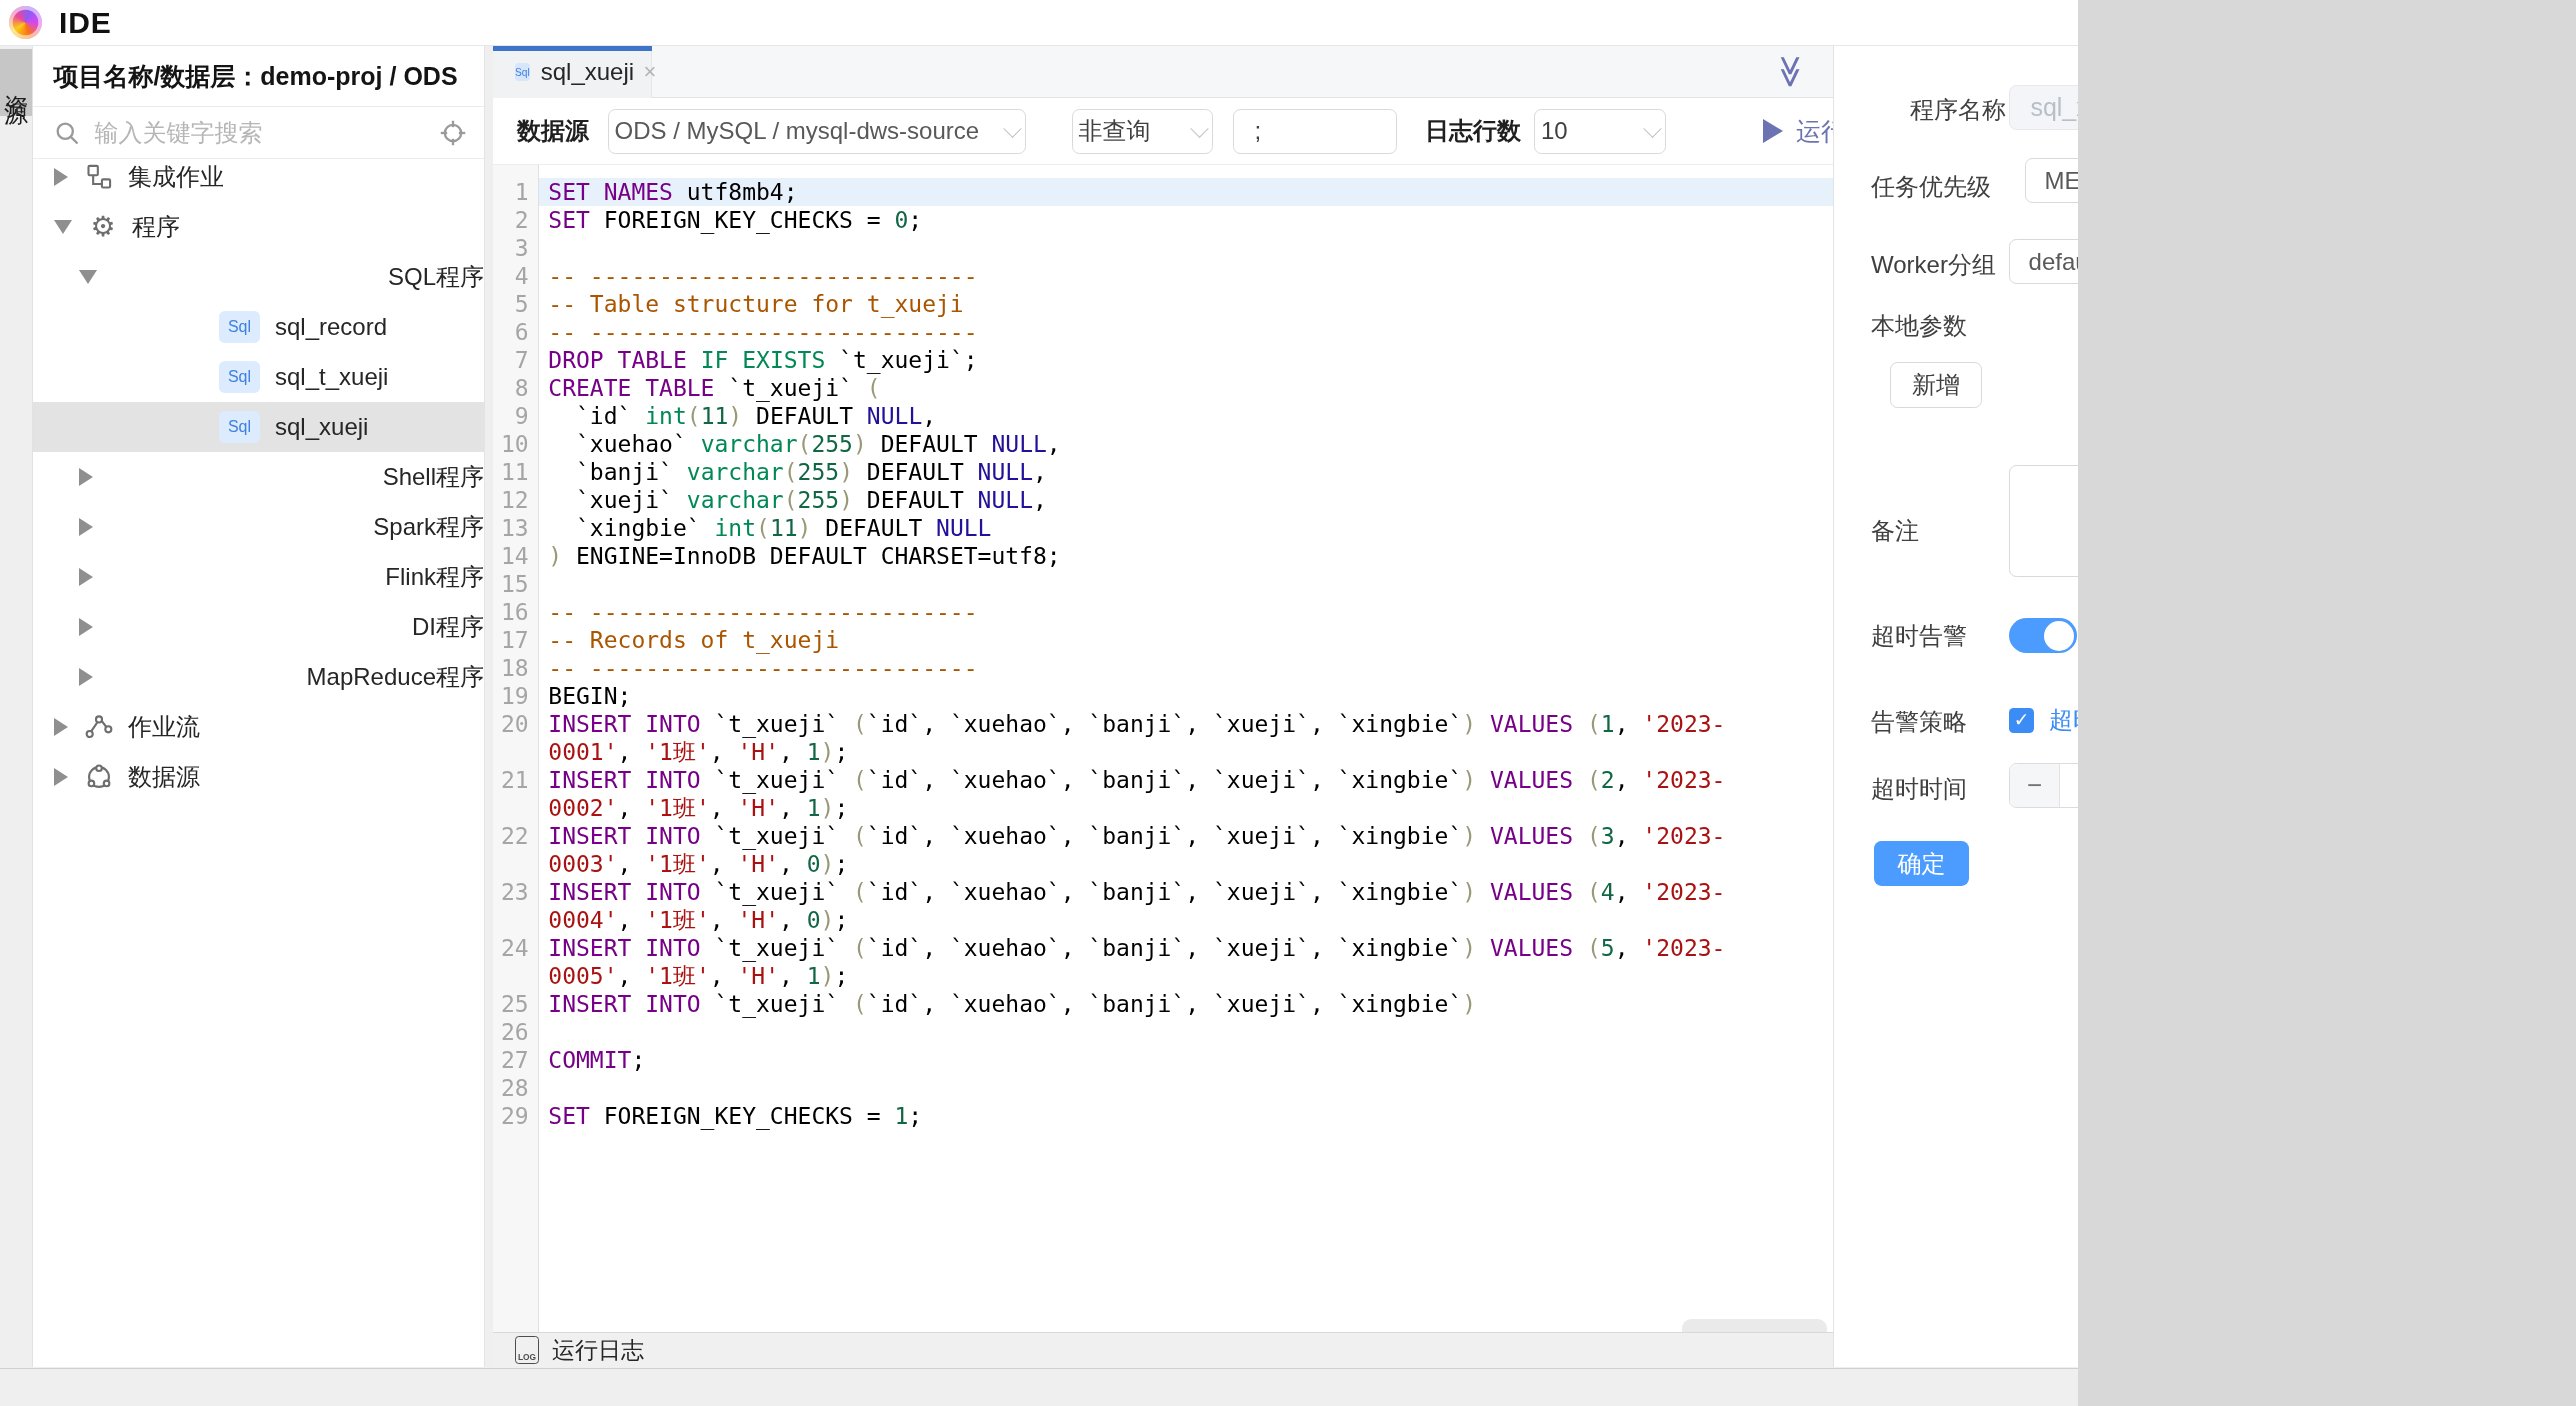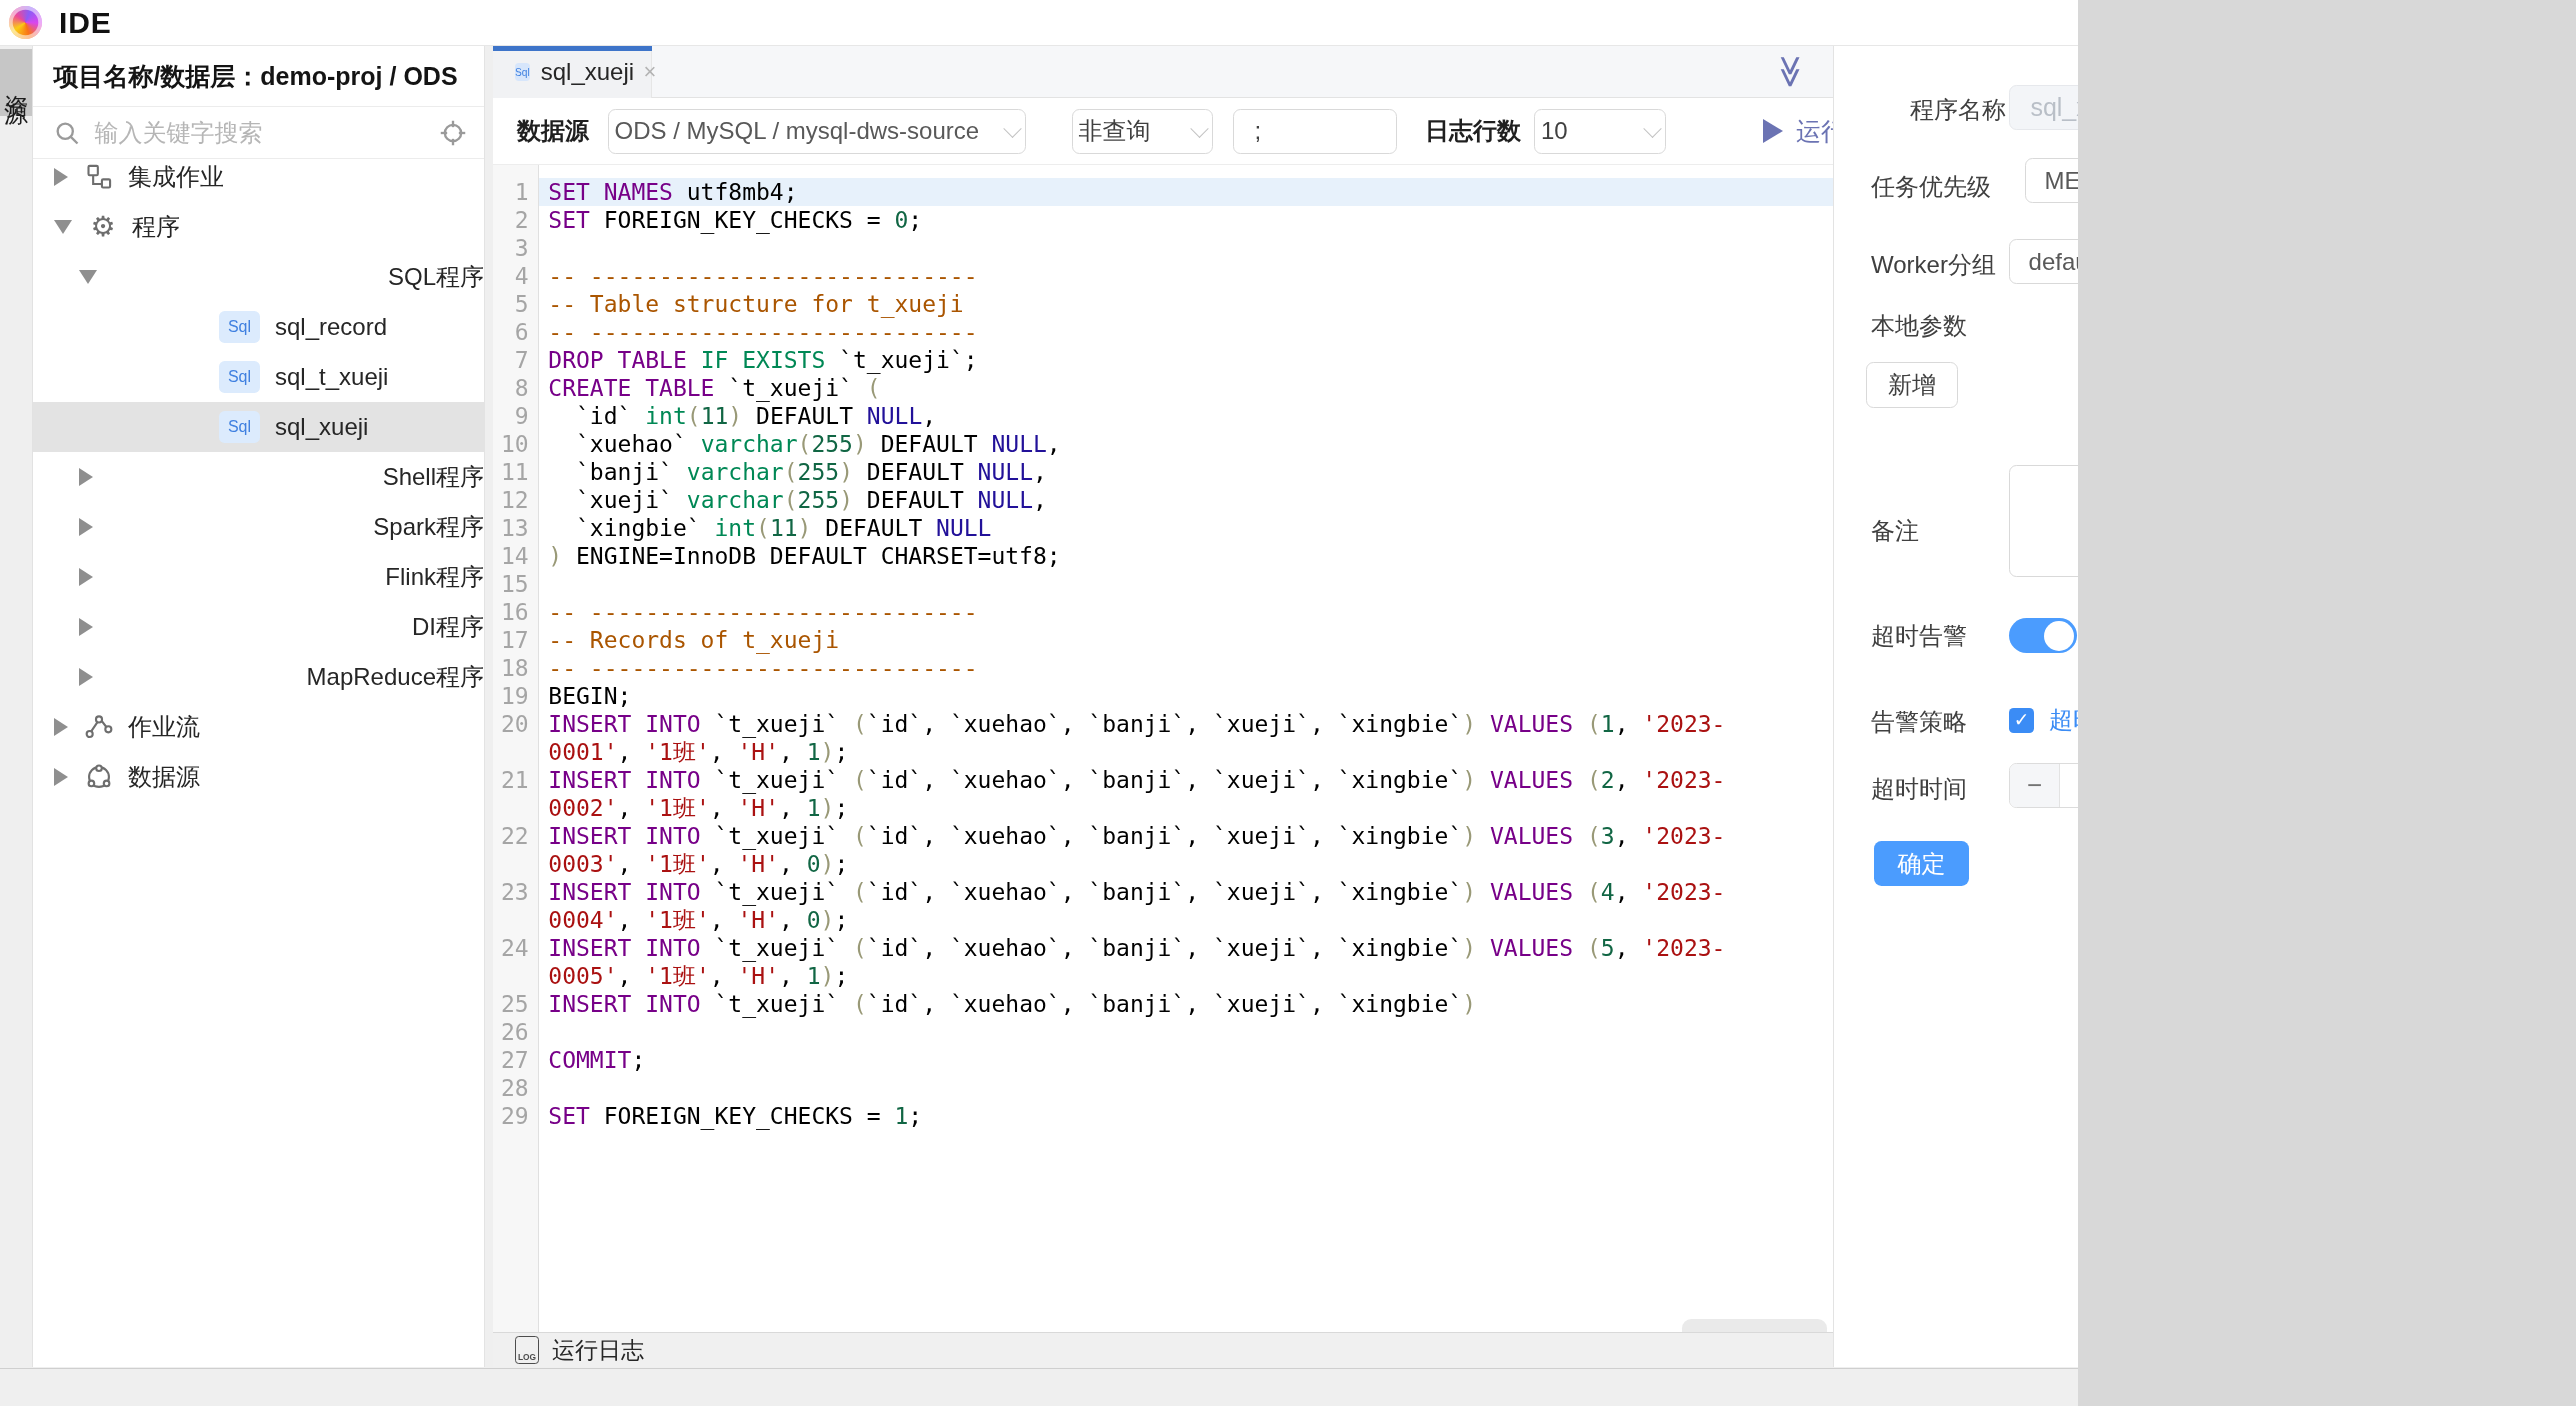--- a/index.html
+++ b/index.html
@@ -76,21 +76,21 @@
   .logicon span { font-size:8.4px; font-weight:700; color:#4d4d4d; line-height:11px; }
   .logbar .loglabel { font-size:23px; color:#262626; margin-left:13px; }
 
   
   .rpanel { position:absolute; left:1833px; top:46px; width:704px; height:1321px; background:#fff; border-left:0.9px solid #e3e3e3; }
   .rlabel { position:absolute; left:37px; font-size:24px; color:#404040; }
   .rctl { position:absolute; left:175px; width:502px; }
   .rinput { height:45px; background:#f3f5f8; border:0.9px solid #e6e8ec; border-radius:7.4px; display:flex; align-items:center; padding-left:20.4px; font-size:25px; color:#b9bfc7; }
   .rsel { height:45px; background:#fff; border:0.9px solid #d9d9d9; border-radius:7.4px; display:flex; align-items:center; padding:0 18.6px; font-size:24px; color:#595959; }
   .rsel .chev { width:12px; height:12px; border-right:1.9px solid #c9c9c9; border-bottom:1.9px solid #c9c9c9; transform:rotate(45deg) translate(-1.9px,-1.9px); margin-left:auto; }
-  .addbtn { position:absolute; left:32px; width:92px; height:46px; border:0.9px solid #d9d9d9; border-radius:7.4px; background:#fff; font-size:24px; color:#404040; display:flex; align-items:center; justify-content:center; }
+  .addbtn { position:absolute; left:56px; width:92px; height:46px; border:0.9px solid #d9d9d9; border-radius:7.4px; background:#fff; font-size:24px; color:#404040; display:flex; align-items:center; justify-content:center; }
   .rtextarea { height:112px; border:0.9px solid #d9d9d9; border-radius:7.4px; position:relative; background:#fff; }
   .resize-glyph { position:absolute; right:4.6px; bottom:3.7px; width:13px; height:13px;
       background:linear-gradient(135deg, transparent 0 50%, #8a8a8a 50% 56%, transparent 56% 72%, #8a8a8a 72% 78%, transparent 78%); }
   .toggle { position:absolute; left:175px; width:68px; height:35px; border-radius:17.7px; background:#4b9cfe; }
   .toggle .knob { position:absolute; right:2.8px; top:2.8px; width:30px; height:30px; background:#fff; border-radius:50%; }
   .chkrow { position:absolute; left:175px; display:flex; align-items:center; }
   .chk { width:25px; height:25px; border-radius:4.6px; margin-right:15px; flex:0 0 auto; }
   .chk.checked { background:#3b8cf5; color:#fff; font-size:18.6px; display:flex; align-items:center; justify-content:center; }
   .chk.unchecked { background:#fff; border:0.9px solid #cfcfcf; }
   .chklabel { font-size:24px; }

